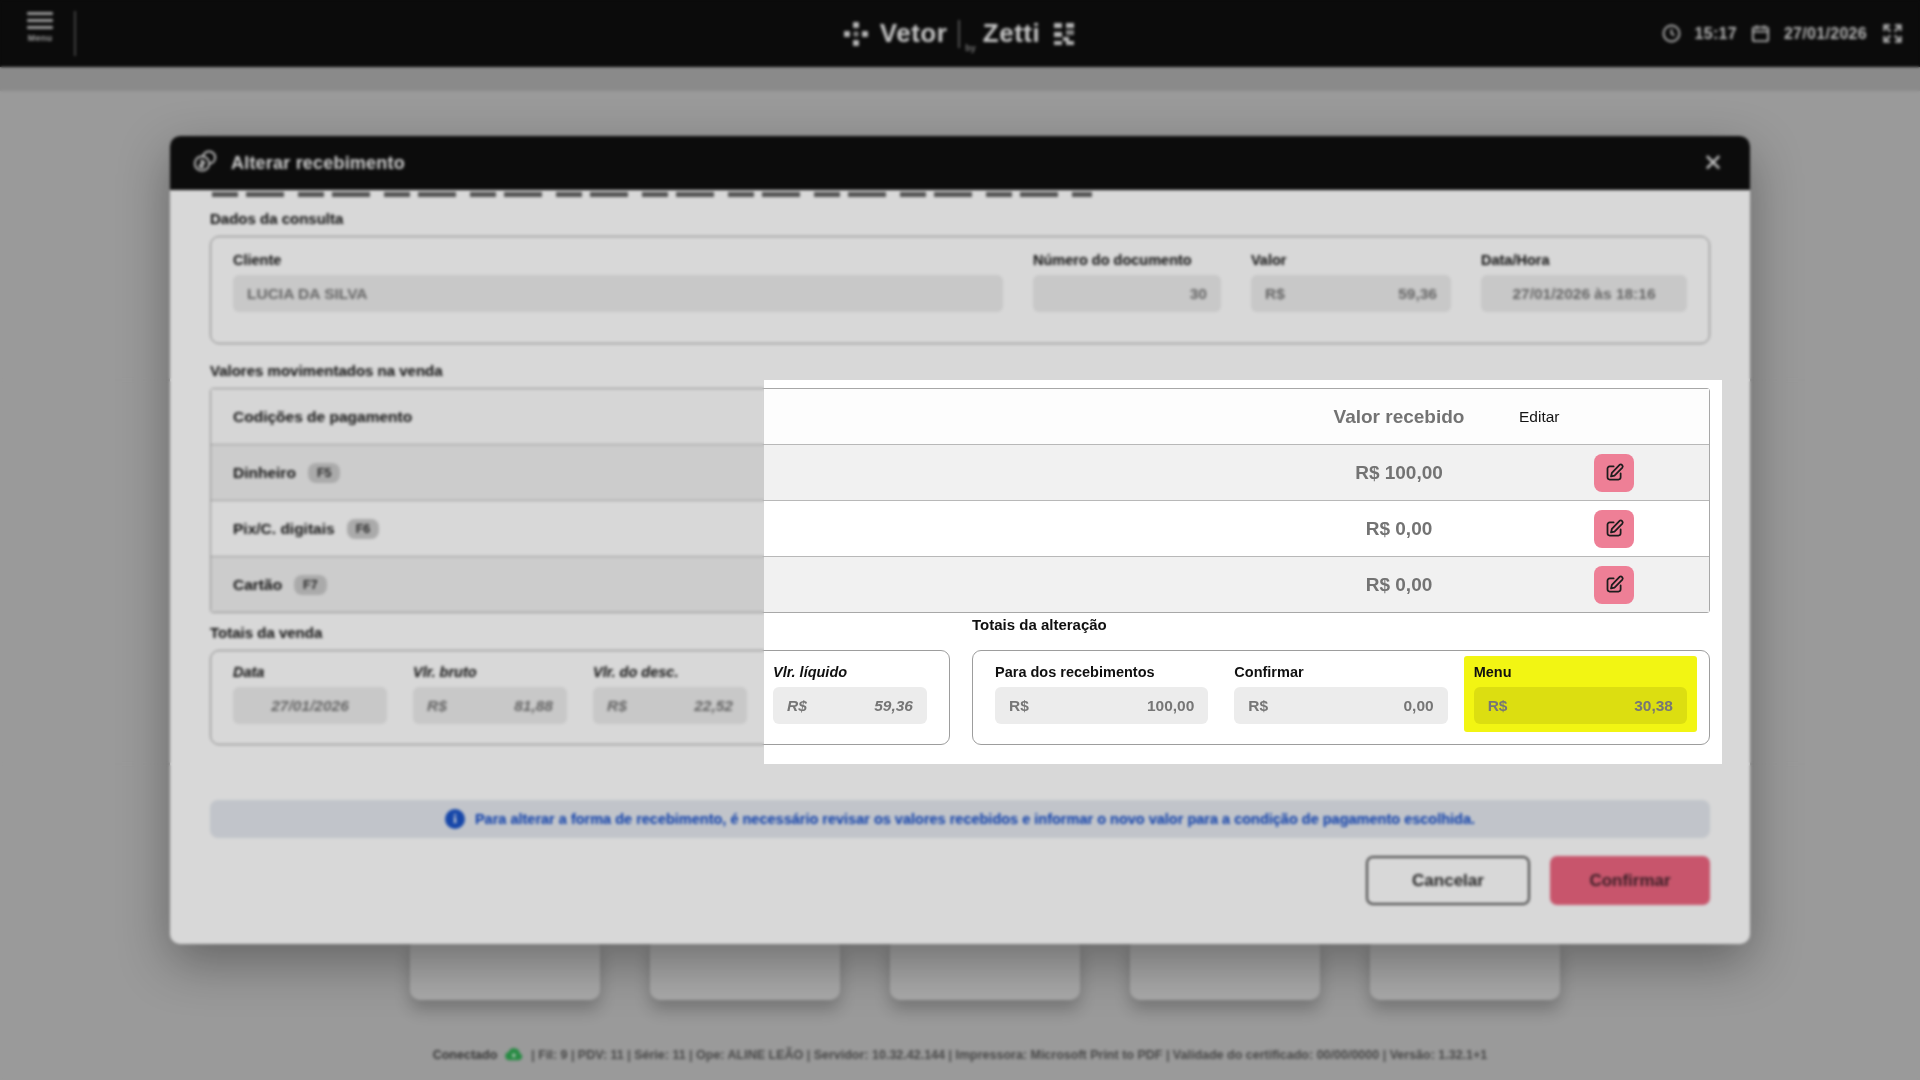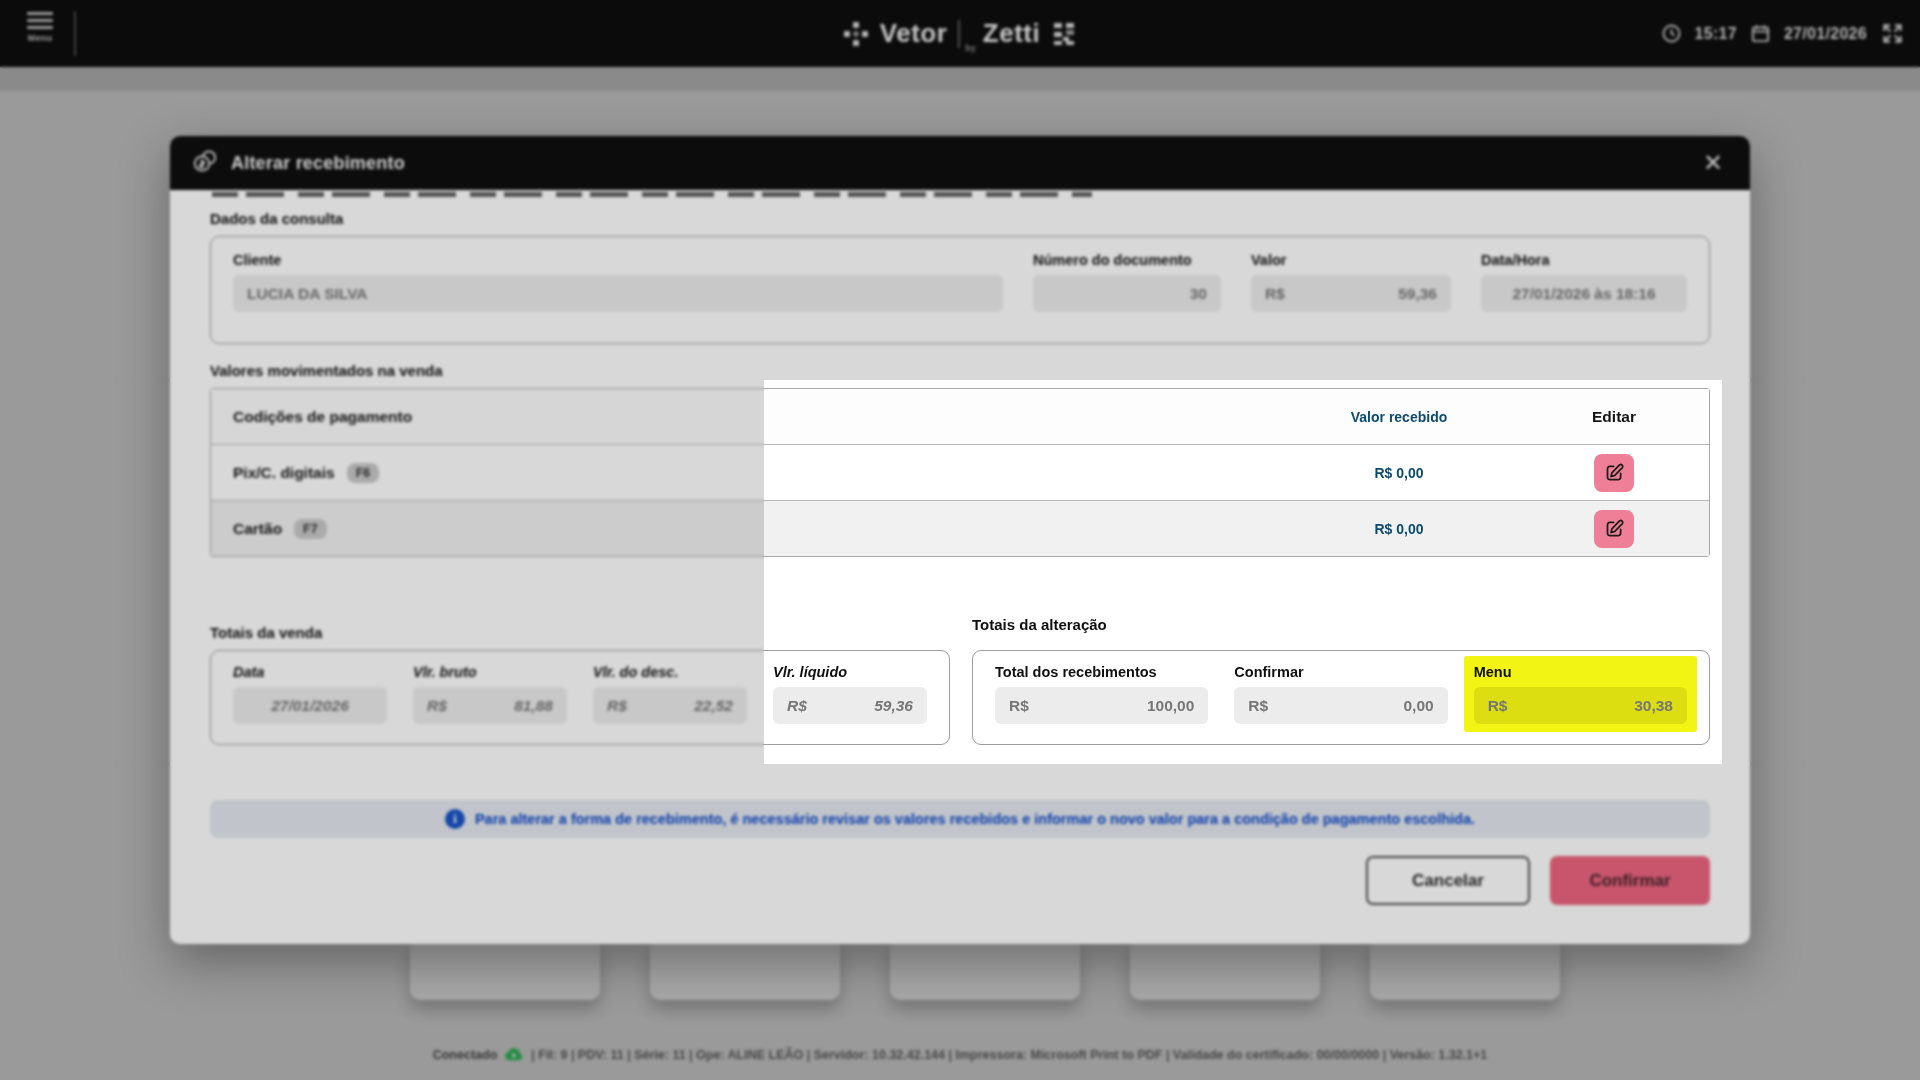--- a/index.html
+++ b/index.html
@@ -64,21 +64,21 @@
   .fs-consulta .field.grow { flex:1; }
   .fw-doc { width:188px; } .fw-valor { width:200px; } .fw-datahora { width:206px; }
 
   
   .pay-table { position:absolute; left:40px; top:252px; width:1500px; border:1px solid #a8a8a8; border-radius:3px; }
   .pt-row { display:flex; align-items:center; height:56px; border-top:1px solid #b8b8b8; }
   .pt-row.head { height:55px; border-top:none; background:#fdfdfd; }
   .pt-row.shade { background:#f1f1f1; }
   .pt-name { flex:1; display:flex; align-items:center; gap:12px; padding-left:22px;
     font-size:15.5px; font-weight:700; color:#141414; }
-  .pt-value { width:240px; text-align:center; font-size:14px; font-weight:700; color:#0c4a6e; }
+  .pt-value { width:240px; text-align:center; font-size:19px; font-weight:700; color:#737373; }
   .pt-edit { width:190px; display:flex; justify-content:center; }
   .key-badge { background:#c9c9c9; color:#2f2f2f; font-size:12.5px; font-weight:700;
     padding:3px 9px; border-radius:8px; }
   .edit-btn { width:40px; height:38px; background:#ee7f96; border:none; border-radius:8px;
     display:flex; align-items:center; justify-content:center; cursor:pointer; }
 
   
   .fs-venda { left:40px; top:514px; width:740px; height:95px; padding:13px 22px; gap:26px; }
   .fs-venda .field { flex:1;font-style:italic; }
   .fs-alt { left:802px; top:514px; width:738px; height:95px; padding:13px 22px; gap:26px; }
@@ -228,21 +228,36 @@
             <span>27/01/2026 às 18:16</span>
           </div>
       </div>
     </div>
 
     <div class="sec-label" style="left:40px; top:226px">Valores movimentados na venda</div>
     <div class="pay-table">
       <div class="pt-row head">
         <div class="pt-name">Codições de pagamento</div>
         <div class="pt-value">Valor recebido</div>
-        <div class="pt-edit" style="font-size:15.5px; font-weight:700; color:#141414; display:block; text-align:center;">Editar</div>
+        <div class="pt-edit" style="font-size:15.5px; font-weight:400; color:#141414; display:block; text-align:left;">Editar</div>
+      </div>
+      <div class="pt-row shade">
+        <div class="pt-name">
+          <span>Dinheiro</span>
+          <span class="key-badge">F5</span>
+        </div>
+        <div class="pt-value">R$ 100,00</div>
+        <div class="pt-edit">
+            <button class="edit-btn">
+          <svg width="21" height="21" viewBox="0 0 24 24" fill="none" stroke="#1d1d1d" stroke-width="2" stroke-linecap="round" stroke-linejoin="round">
+                <path d="M11 5H6.5A2.5 2.5 0 0 0 4 7.5v10A2.5 2.5 0 0 0 6.5 20h10a2.5 2.5 0 0 0 2.5-2.5V13"></path>
+                <path d="M17.8 3.2a2.3 2.3 0 0 1 3.2 3.2L12 15.5 8 16.5l1-4 8.8-9.3z"></path>
+              </svg>
+        </button>
+          </div>
       </div>
       <div class="pt-row">
         <div class="pt-name">
           <span>Pix/C. digitais</span>
           <span class="key-badge">F6</span>
         </div>
         <div class="pt-value">R$ 0,00</div>
         <div class="pt-edit">
             <button class="edit-btn">
           <svg width="21" height="21" viewBox="0 0 24 24" fill="none" stroke="#1d1d1d" stroke-width="2" stroke-linecap="round" stroke-linejoin="round">
@@ -296,21 +311,21 @@
         <div class="f-input">
             <span>R$</span>
             <span>59,36</span>
           </div>
       </div>
     </div>
 
     <div class="sec-label" style="left:802px; top:480px">Totais da alteração</div>
     <div class="fieldset fs-alt">
       <div class="field">
-        <div class="f-label">Total dos recebimentos</div>
+        <div class="f-label">Para dos recebimentos</div>
         <div class="f-input">
             <span>R$</span>
             <span>100,00</span>
           </div>
       </div>
       <div class="field">
         <div class="f-label">Confirmar</div>
         <div class="f-input">
             <span>R$</span>
             <span>0,00</span>

